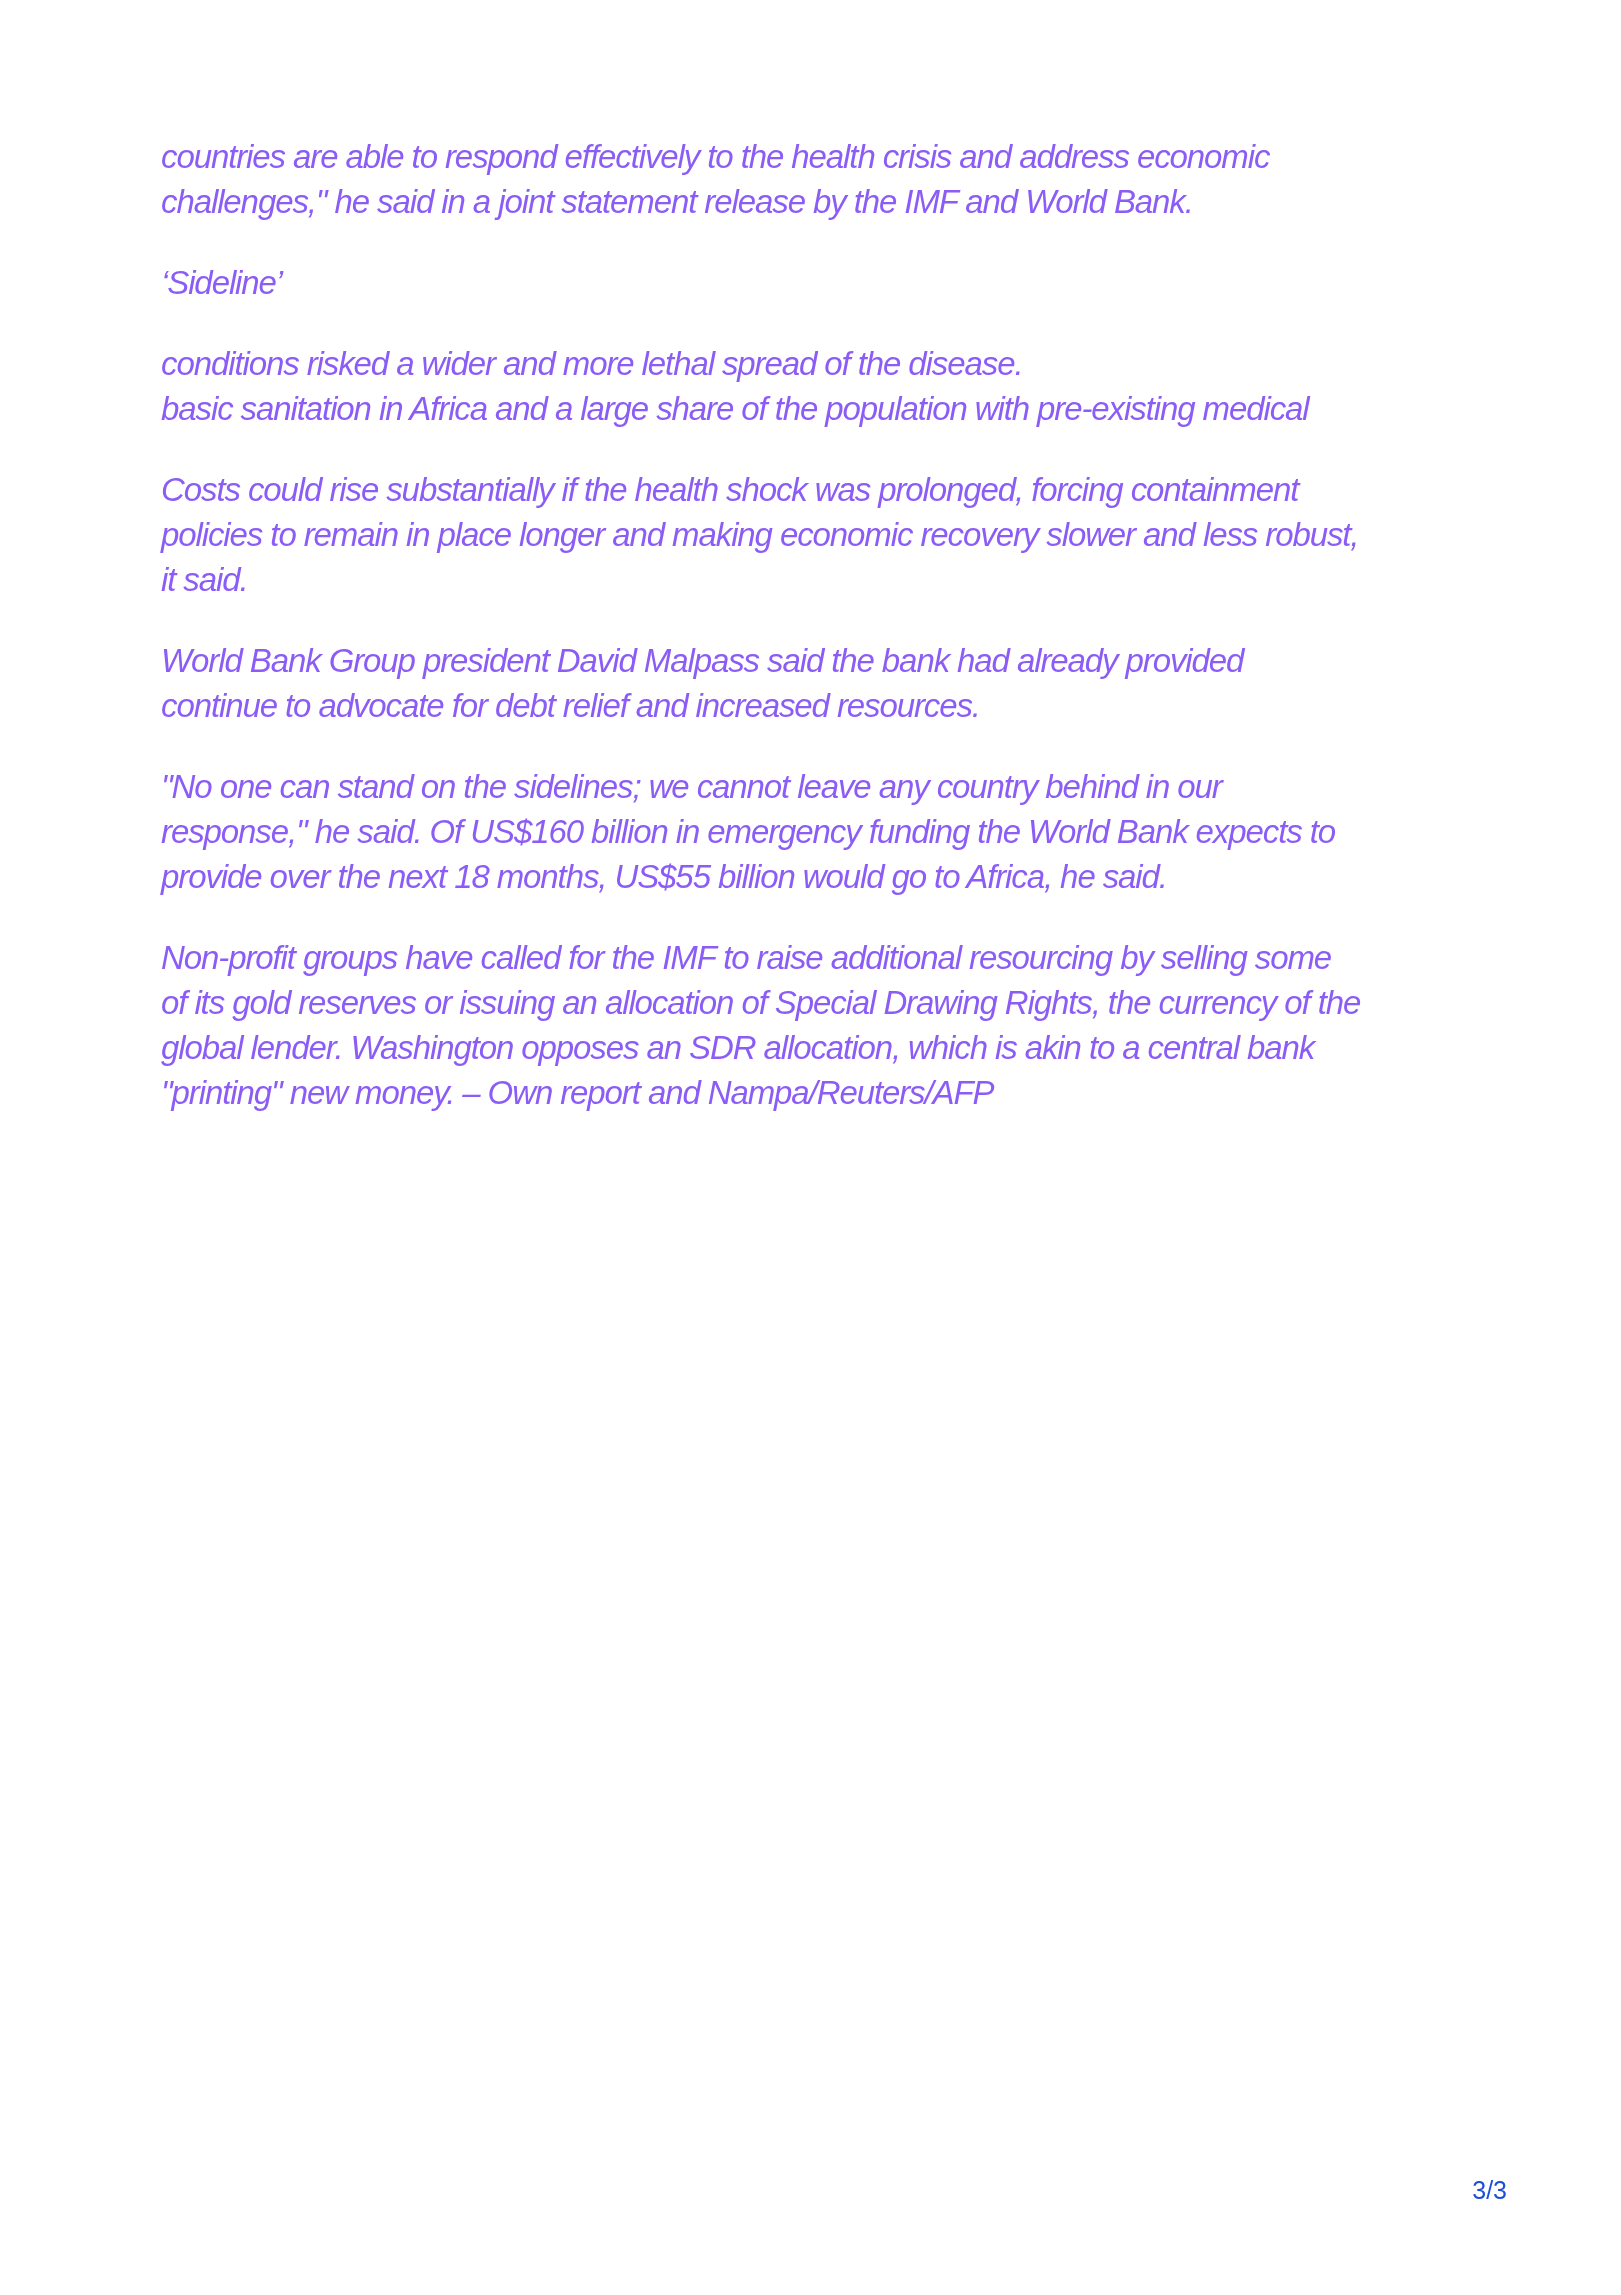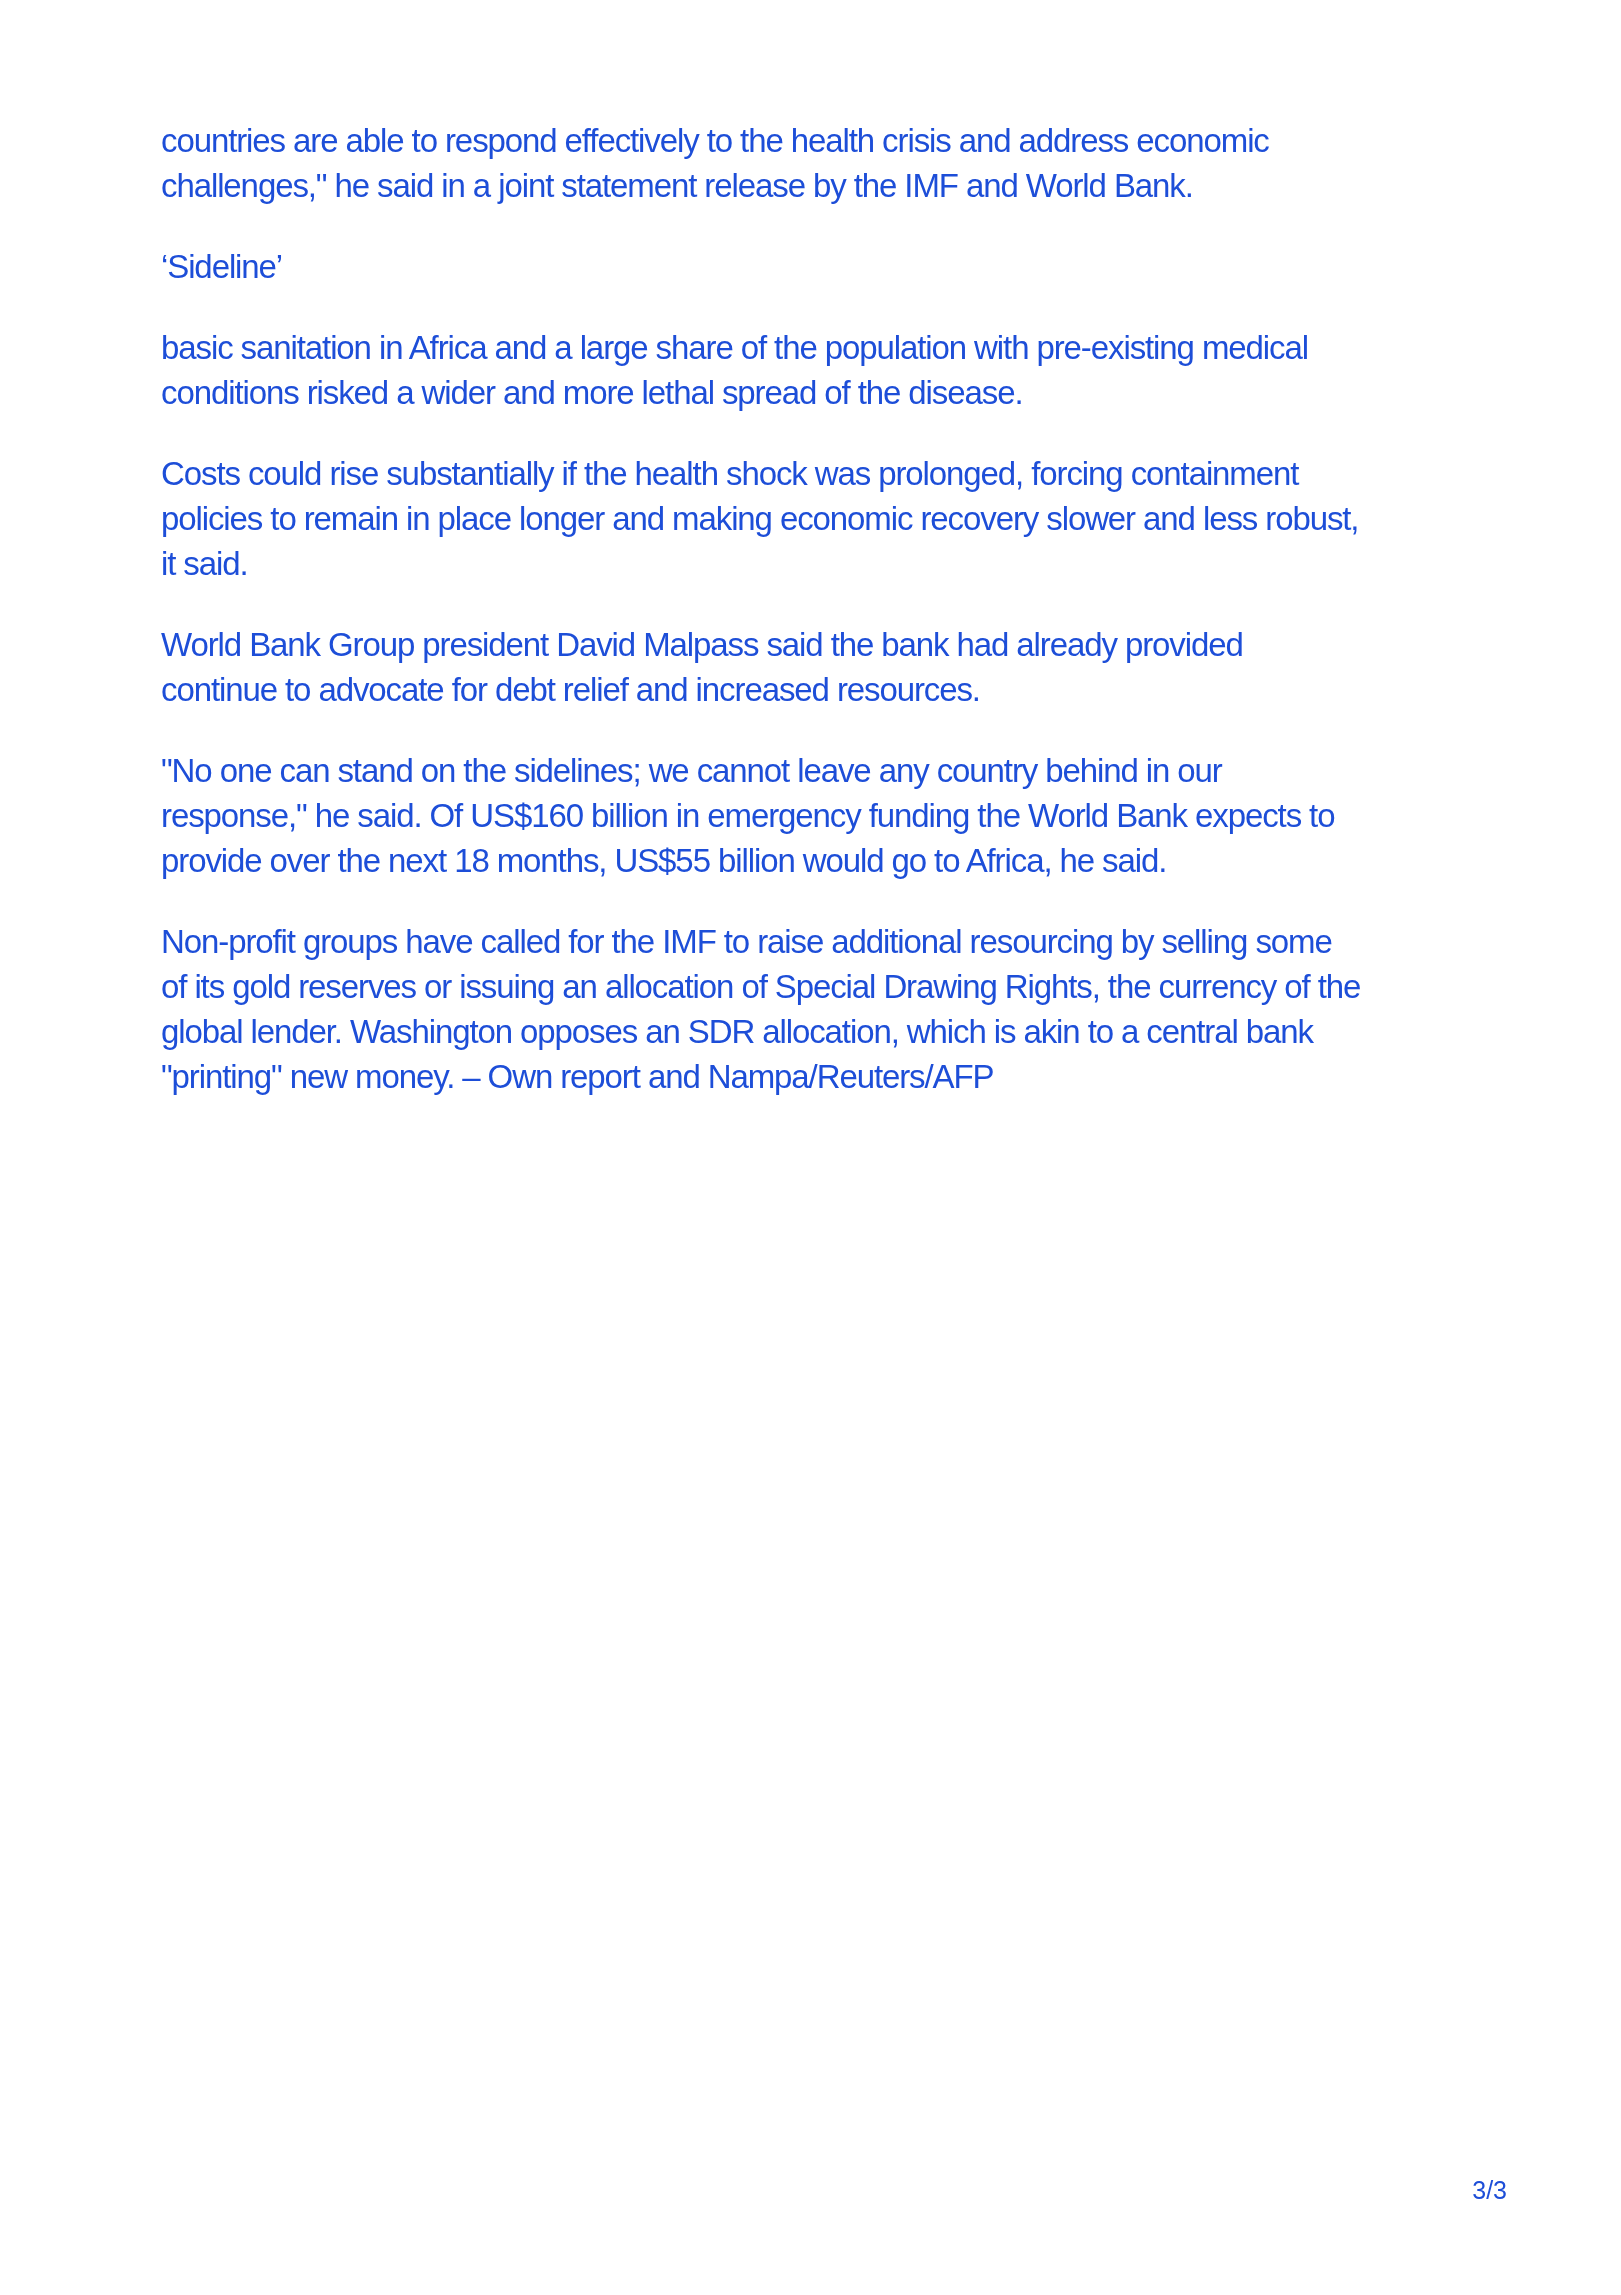--- a/index.html
+++ b/index.html
@@ -16,26 +16,27 @@
     background: #ffffff;
     overflow: hidden;
   }
   .article {
     position: absolute;
     left: 161px;
     top: 118px;
     width: 1315px;
   }
   .para {
-    margin: 0 0 36px 0;
+    margin: 16px 0 36px 0;
     font-size: 33px;
     line-height: 45px;
     letter-spacing: -1.1px;
     font-weight: 400;
-    color: #1d4ed8;
+    color: #8b5cf6;
+    font-style: italic;
   }
   .line {
     display: block;
     white-space: pre;
   }
   .page-number {
     position: absolute;
     top: 2178px;
     right: 115px;
     font-size: 25px;
@@ -53,22 +54,22 @@
     <p class="para">
       <span class="line">countries are able to respond effectively to the health crisis and address economic</span>
       <span class="line">challenges," he said in a joint statement release by the IMF and World Bank.</span>
     </p>
 
     <p class="para">
       <span class="line">‘Sideline’</span>
     </p>
 
     <p class="para">
+      <span class="line">conditions risked a wider and more lethal spread of the disease.</span>
       <span class="line">basic sanitation in Africa and a large share of the population with pre-existing medical</span>
-      <span class="line">conditions risked a wider and more lethal spread of the disease.</span>
     </p>
 
     <p class="para">
       <span class="line">Costs could rise substantially if the health shock was prolonged, forcing containment</span>
       <span class="line">policies to remain in place longer and making economic recovery slower and less robust,</span>
       <span class="line">it said.</span>
     </p>
 
 
     <p class="para">

